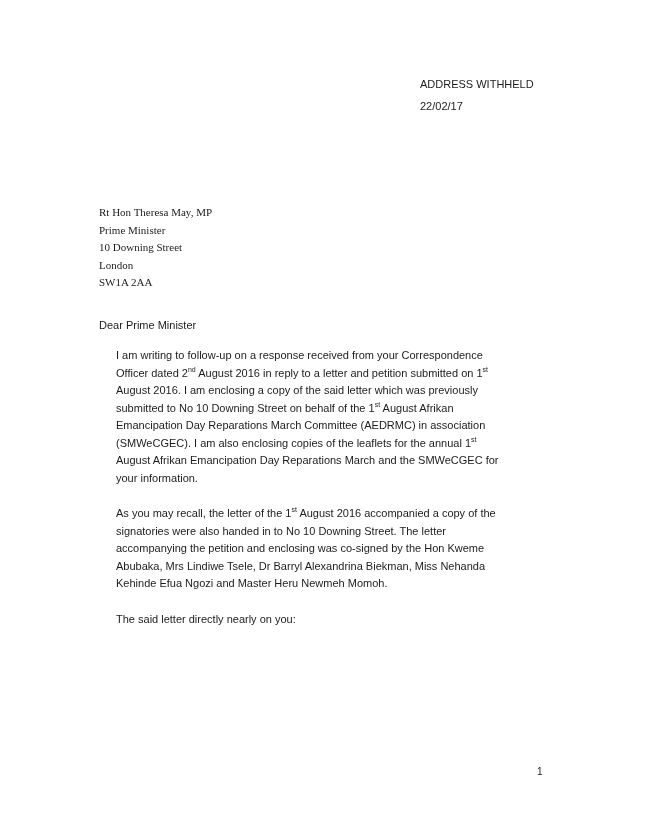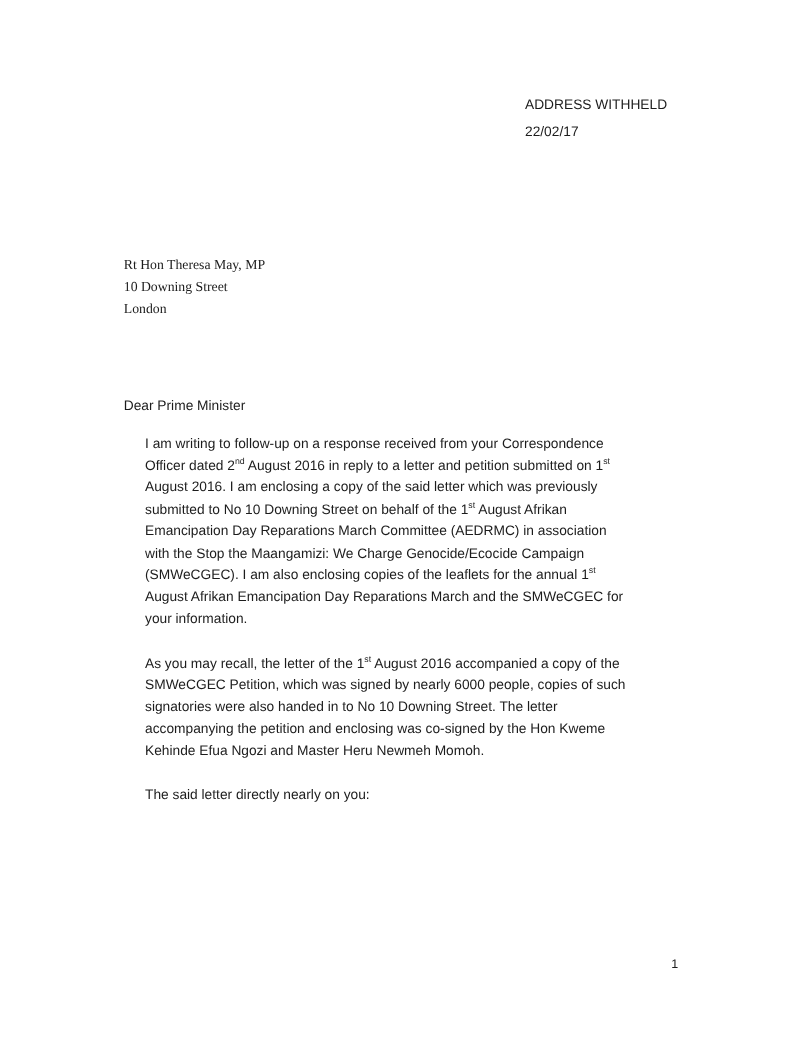--- a/index.html
+++ b/index.html
@@ -30,43 +30,44 @@
 <body>
 
 <div class="page">
   <div class="sender-block">
     <div class="sender-address">ADDRESS WITHHELD</div>
     <div class="letter-date">22/02/17</div>
   </div>
 
   <div class="recipient-block">
       <div class="line">Rt Hon Theresa May, MP</div>
+      <div class="line">Prime Minister</div>
       <div class="line">10 Downing Street</div>
       <div class="line">London</div>
+      <div class="line">SW1A 2AA</div>
     </div>
 
   <div class="salutation">Dear Prime Minister</div>
 
   <div class="letter-body">
       <div class="para">
         <div class="line">I am writing to follow-up on a response received from your Correspondence</div>
         <div class="line">Officer dated 2<sup>nd</sup> August 2016 in reply to a letter and petition submitted on 1<sup>st</sup></div>
         <div class="line">August 2016. I am enclosing a copy of the said letter which was previously</div>
         <div class="line">submitted to No 10 Downing Street on behalf of the 1<sup>st</sup> August Afrikan</div>
         <div class="line">Emancipation Day Reparations March Committee (AEDRMC) in association</div>
-        <div class="line">with the Stop the Maangamizi: We Charge Genocide/Ecocide Campaign</div>
         <div class="line">(SMWeCGEC). I am also enclosing copies of the leaflets for the annual 1<sup>st</sup></div>
         <div class="line">August Afrikan Emancipation Day Reparations March and the SMWeCGEC for</div>
         <div class="line">your information.</div>
       </div>
       <div class="para">
         <div class="line">As you may recall, the letter of the 1<sup>st</sup> August 2016 accompanied a copy of the</div>
-        <div class="line">SMWeCGEC Petition, which was signed by nearly 6000 people, copies of such</div>
         <div class="line">signatories were also handed in to No 10 Downing Street. The letter</div>
         <div class="line">accompanying the petition and enclosing was co-signed by the Hon Kweme</div>
+        <div class="line">Abubaka, Mrs Lindiwe Tsele, Dr Barryl Alexandrina Biekman, Miss Nehanda</div>
         <div class="line">Kehinde Efua Ngozi and Master Heru Newmeh Momoh.</div>
       </div>
       <div class="para">
         <div class="line">The said letter directly nearly on you:</div>
       </div>
     </div>
 
   <div class="page-number">1</div>
 </div>
 

